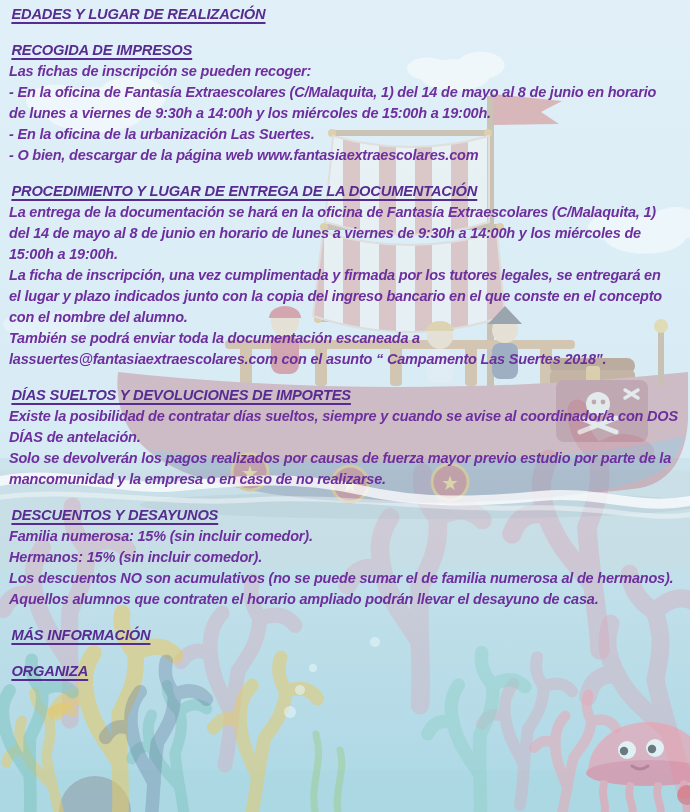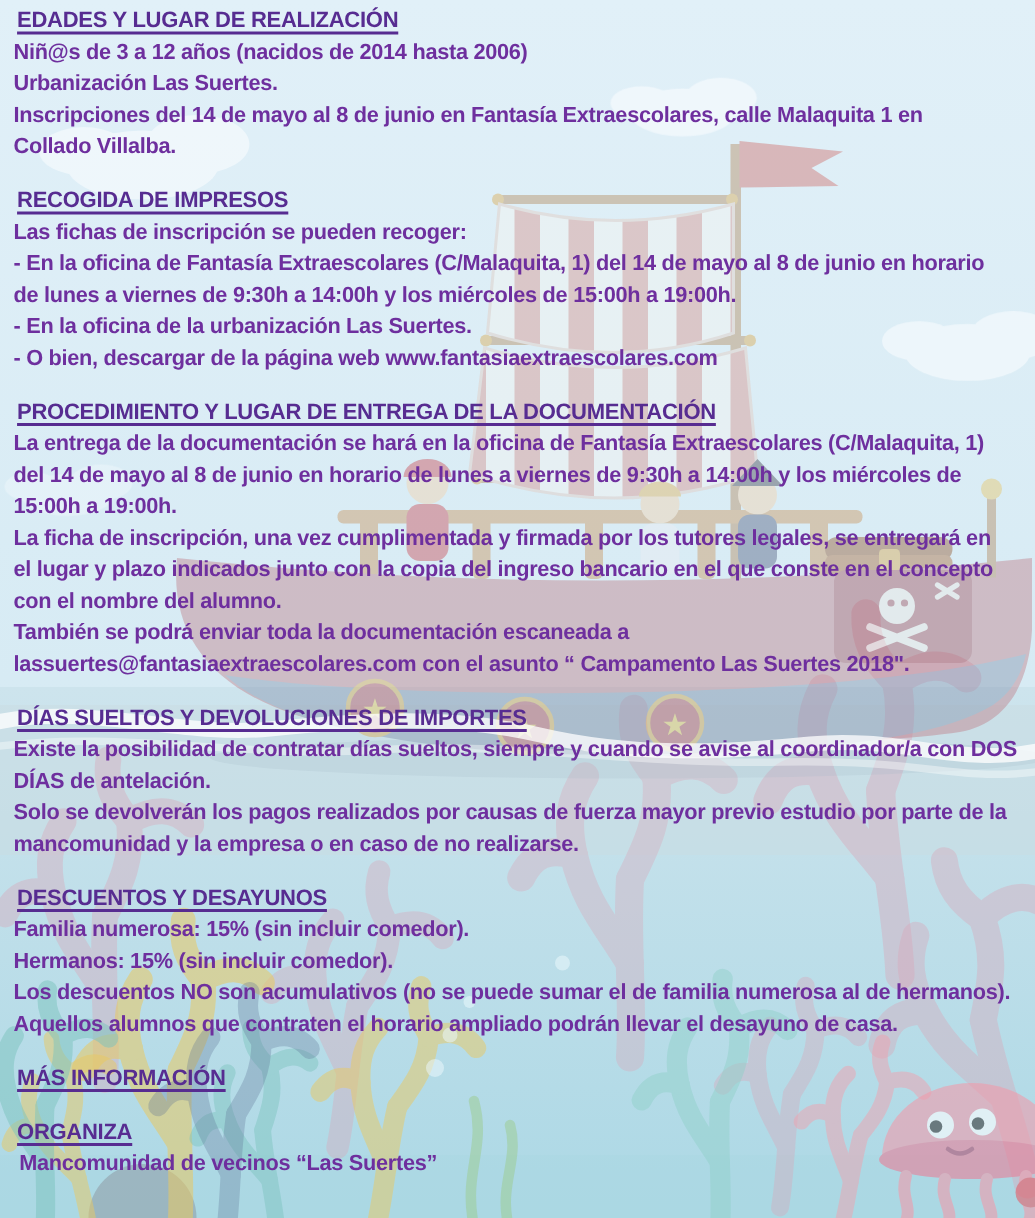--- a/index.html
+++ b/index.html
@@ -3,21 +3,21 @@
 <meta charset="utf-8">
 <style>
   html,body{margin:0;padding:0;background:#eef4f8;}
   .page{
     position:relative;width:690px;height:812px;overflow:hidden;
     background:#D8EAF4;font-family:"Liberation Sans",sans-serif;
   }
   .bg{position:absolute;left:0;top:0;width:690px;height:812px;display:block;}
   .content{
     position:absolute;left:9px;top:4px;width:679px;
-    font-weight:bold;font-size:14.6px;line-height:21px;
+    font-style:italic;font-weight:bold;font-size:14.6px;line-height:21px;
     color:#6E2F9E;letter-spacing:-0.2px;
   }
   .doc-section + .doc-section{margin-top:15px;}
   .sec-title{
     margin:0;font-size:14.8px;line-height:21px;color:#572C91;
     text-decoration:underline;text-decoration-thickness:1.5px;text-underline-offset:3px;
     white-space:pre;
   }
   .line{white-space:pre;transform-origin:left center;}
 </style>
@@ -180,26 +180,20 @@
       <circle cx="655" cy="748" r="9" fill="#FFFFFF"></circle>
         <circle cx="652" cy="749" r="4.2" fill="#3A3A3A"></circle>
       <path d="M632,766 q8,6 16,0" fill="none" stroke="#B05070" stroke-width="3" stroke-linecap="round"></path>
       <circle cx="687" cy="795" r="10" fill="#E4606A"></circle>
     </g>
   </svg>
 
   <main class="content">
     <section class="doc-section">
       <h2 class="sec-title" style="transform: scaleX(0.993);">EDADES Y LUGAR DE REALIZACIÓN</h2>
-      <div class="sec-body">
-          <div class="line" style="transform: scaleX(0.993);">Niñ@s de 3 a 12 años (nacidos de 2014 hasta 2006)</div>
-          <div class="line" style="transform: scaleX(0.993);">Urbanización Las Suertes.</div>
-          <div class="line" style="transform: scaleX(0.993);">Inscripciones del 14 de mayo al 8 de junio en Fantasía Extraescolares, calle Malaquita 1 en</div>
-          <div class="line" style="transform: scaleX(0.993);">Collado Villalba.</div>
-        </div>
     </section>
 
     <section class="doc-section">
       <h2 class="sec-title" style="transform: scaleX(0.993);">RECOGIDA DE IMPRESOS</h2>
       <div class="sec-body">
           <div class="line" style="transform: scaleX(0.993);">Las fichas de inscripción se pueden recoger:</div>
           <div class="line" style="transform: scaleX(0.993);">- En la oficina de Fantasía Extraescolares (C/Malaquita, 1) del 14 de mayo al 8 de junio en horario</div>
           <div class="line" style="transform: scaleX(0.993);">de lunes a viernes de 9:30h a 14:00h y los miércoles de 15:00h a 19:00h.</div>
           <div class="line" style="transform: scaleX(0.993);">- En la oficina de la urbanización Las Suertes.</div>
           <div class="line" style="transform: scaleX(0.993);">- O bien, descargar de la página web www.fantasiaextraescolares.com</div>
@@ -239,18 +233,15 @@
           <div class="line" style="transform: scaleX(0.993);">Aquellos alumnos que contraten el horario ampliado podrán llevar el desayuno de casa.</div>
         </div>
     </section>
 
     <section class="doc-section">
       <h2 class="sec-title" style="transform: scaleX(0.993);">MÁS INFORMACIÓN</h2>
     </section>
 
     <section class="doc-section">
       <h2 class="sec-title" style="transform: scaleX(0.993);">ORGANIZA</h2>
-      <div class="sec-body">
-          <div class="line" style="transform: scaleX(0.993);"> Mancomunidad de vecinos “Las Suertes”</div>
-        </div>
     </section>
   </main>
 </div>
 
 </body></html>

